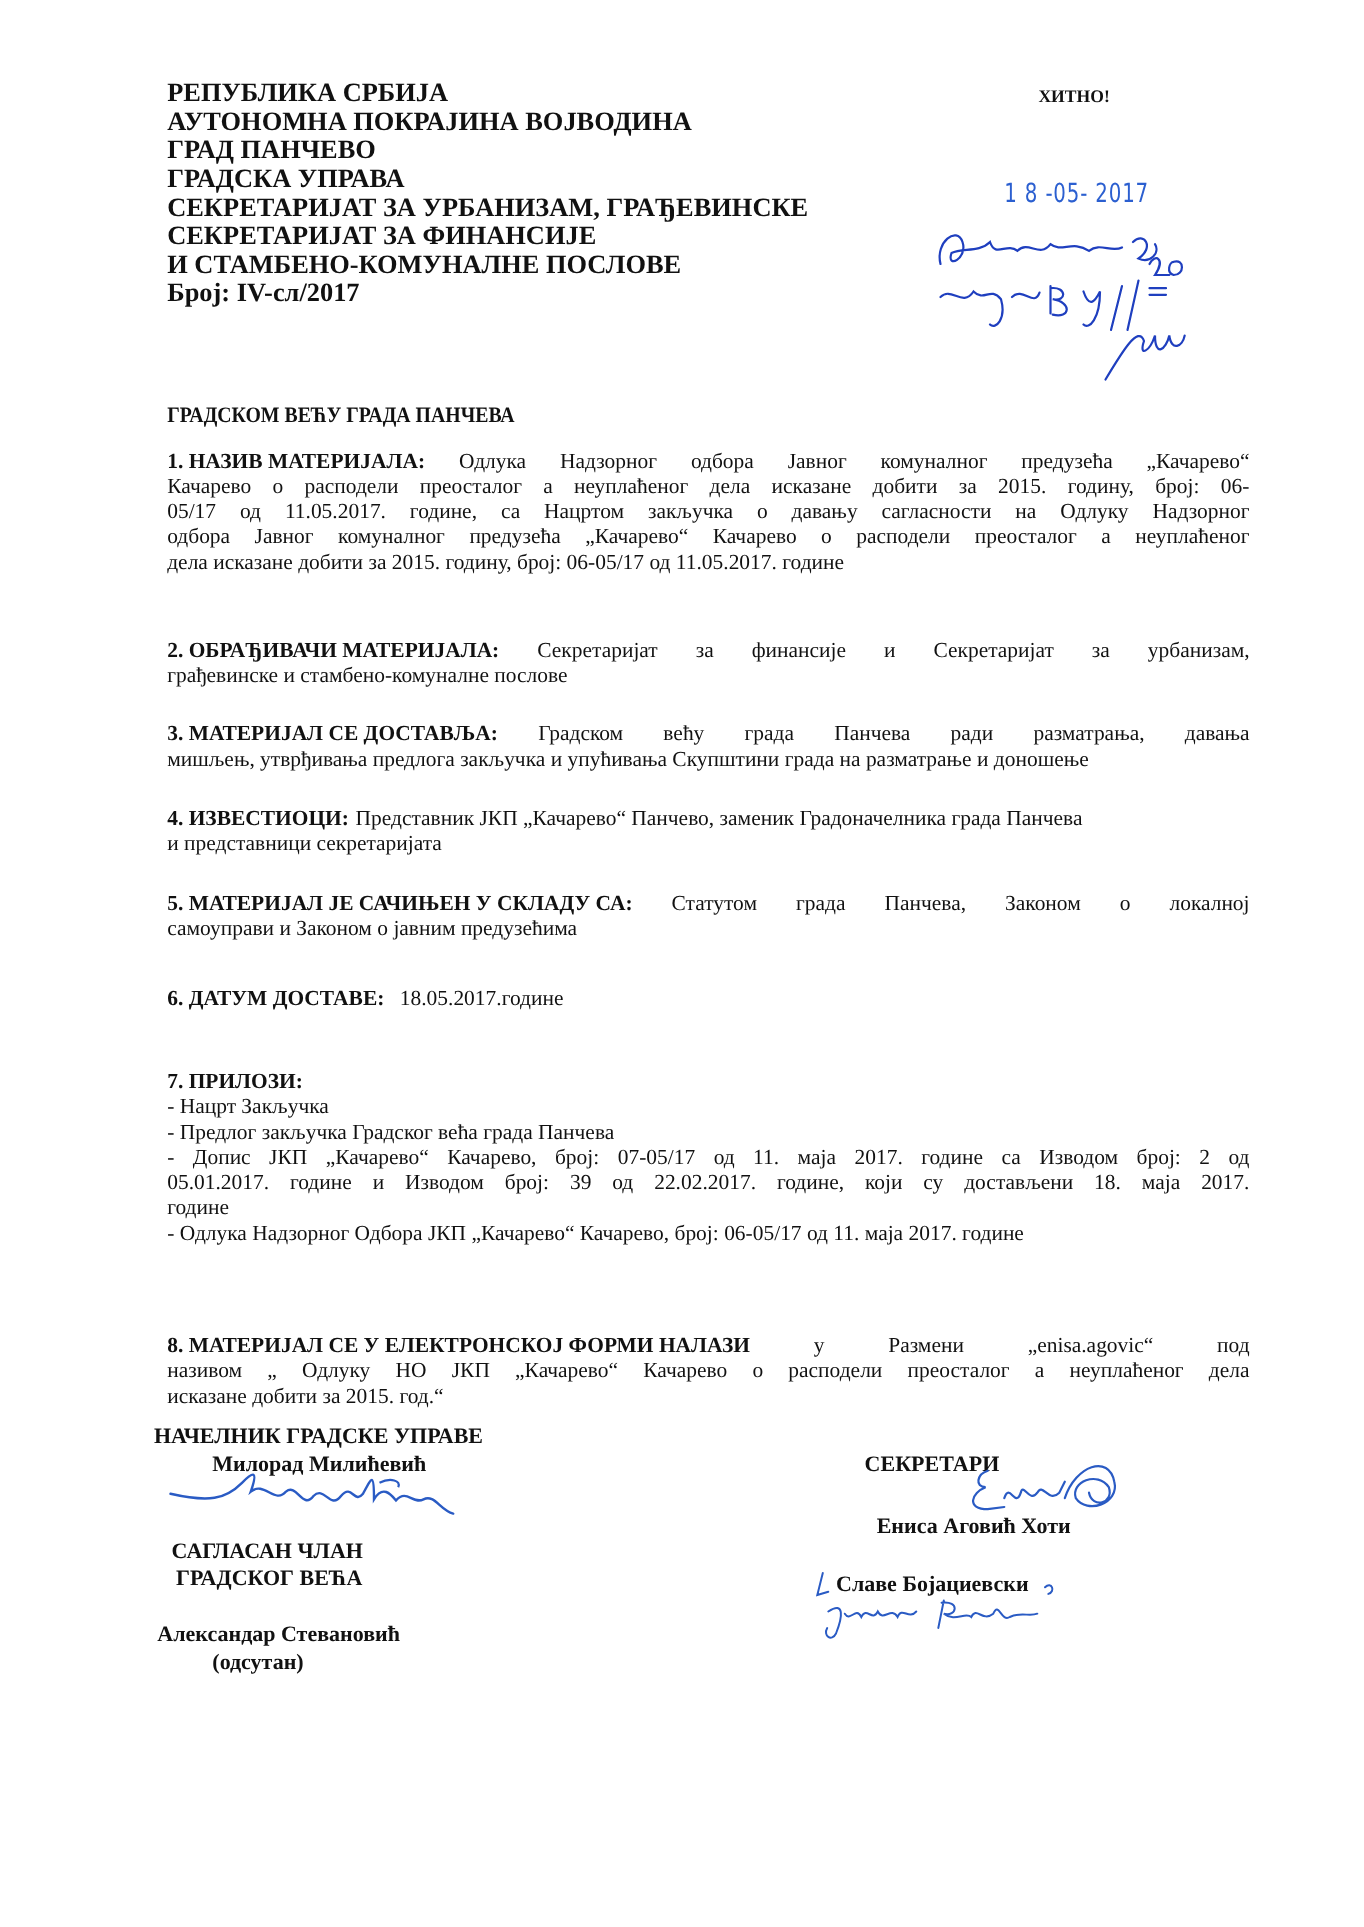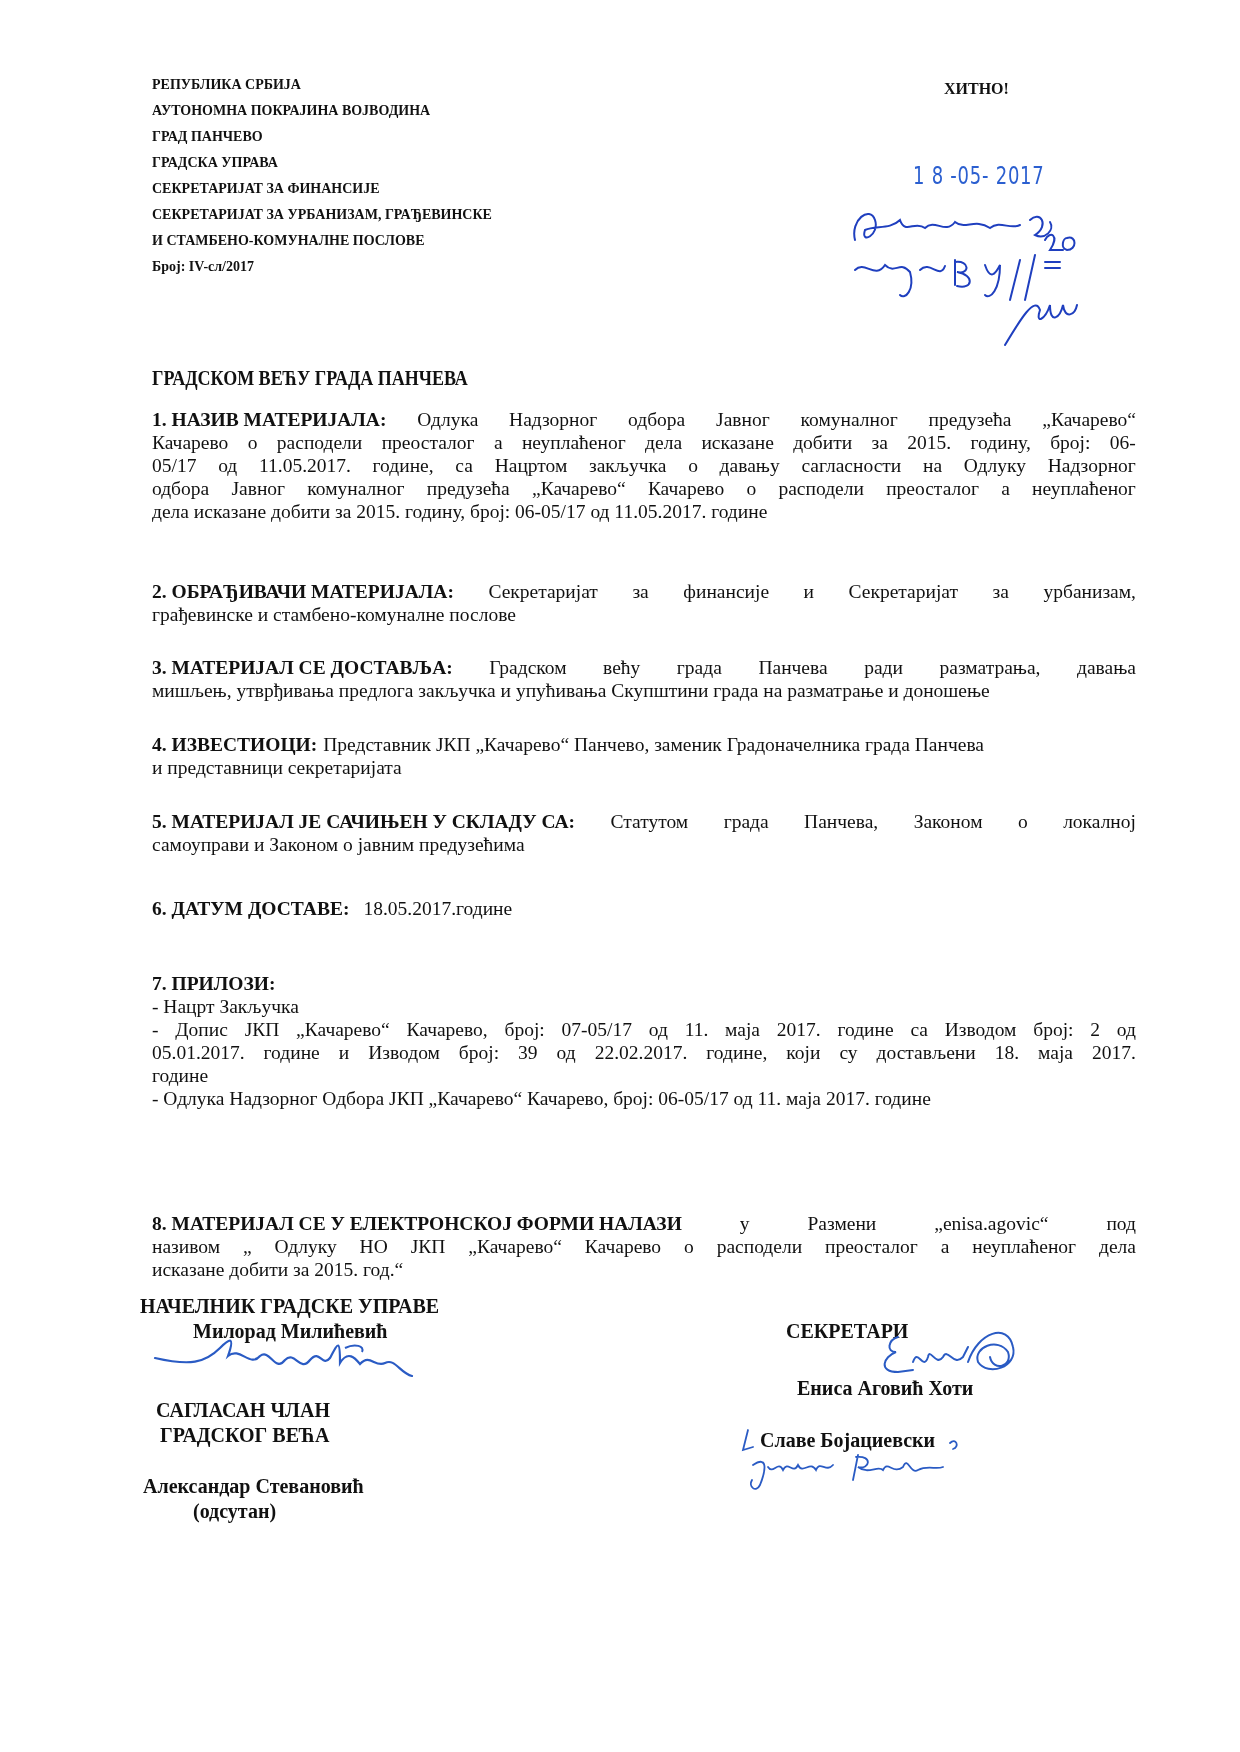--- a/index.html
+++ b/index.html
@@ -1,41 +1,41 @@
 <!DOCTYPE html>
 <html><head>
   <meta charset="utf-8">
   <style>
     html, body { margin: 0; padding: 0; background: #ffffff; }
     body { width: 1240px; height: 1752px; position: relative; overflow: hidden;
            font-family: "Liberation Serif", serif; color: #111111; }
     .abs { position: absolute; }
-    .hdr { left: 152px; top: 72px; font-weight: bold; font-size: 14px; line-height: 26px; }
+    .hdr { left: 152px; top: 72px; font-weight: bold; font-size: 24px; line-height: 26px; }
     .hdr div { white-space: nowrap; }
     .urgent { left: 944px; top: 80px; font-weight: bold; font-size: 16px; }
     .stamp { left: 913px; top: 162px; font-family: "DejaVu Sans", sans-serif; color: #2b5fd0;
              font-size: 24px; letter-spacing: 1px; transform: scaleX(0.75); transform-origin: left top; }
     .hand { color: #1f3fbf; }
     .addressee { left: 152px; top: 367px; font-weight: bold; font-size: 20px; transform: scaleX(0.9); transform-origin: left top; white-space: nowrap; }
     .sec { position: absolute; left: 152px; width: 984px; font-size: 19.5px; line-height: 23px; }
     .line { white-space: nowrap; display: flex; justify-content: space-between; gap: 14px; }
     .line.last { justify-content: flex-start; gap: 6px; }
     .b { font-weight: bold; }
     .sig-block { position: absolute; font-weight: bold; font-size: 20px; line-height: 25px; white-space: nowrap; }
   </style>
 </head>
 <body>
 
 <div class="abs hdr">
   <div>РЕПУБЛИКА СРБИЈА</div>
   <div>АУТОНОМНА ПОКРАЈИНА ВОЈВОДИНА</div>
   <div>ГРАД ПАНЧЕВО</div>
   <div>ГРАДСКА УПРАВА</div>
+  <div>СЕКРЕТАРИЈАТ  ЗА УРБАНИЗАМ, ГРАЂЕВИНСКЕ</div>
   <div>СЕКРЕТАРИЈАТ ЗА ФИНАНСИЈЕ</div>
-  <div>СЕКРЕТАРИЈАТ  ЗА УРБАНИЗАМ, ГРАЂЕВИНСКЕ</div>
   <div>И СТАМБЕНО-КОМУНАЛНЕ ПОСЛОВЕ</div>
   <div>Број: IV-сл/2017</div>
 </div>
 
 <div class="abs urgent">ХИТНО!</div>
 <div class="abs stamp">1 8 -05- 2017</div>
 
 <svg class="abs hand" style="left:845px; top:200px;" width="240" height="150">
   <g fill="none" stroke="#1f3fbf" stroke-width="2" stroke-linecap="round">
     <path d="M10 40 C 5 20, 25 5, 30 20 C 35 35, 15 45, 20 30 C 30 25, 45 30, 55 20 C 60 35, 70 20, 80 28 C 90 18, 100 35, 110 22 C 120 30, 130 18, 145 28 C 155 20, 165 30, 175 25"></path>
@@ -164,20 +164,21 @@
 <div class="sec" style="top:897px;">
   <div class="line last">
     <span class="b">6. ДАТУМ ДОСТАВЕ:</span>
     <span style="margin-left:8px">18.05.2017.године</span>
   </div>
 </div>
 
 <div class="sec" style="top:948px;margin-top:24px;">
   <div class="line last b">7. ПРИЛОЗИ:</div>
   <div class="line last">- Нацрт Закључка</div>
+  <div class="line last">- Предлог закључка Градског већа града Панчева</div>
   <div class="line">
       <span>-</span>
       <span>Допис</span>
       <span>ЈКП</span>
       <span>„Качарево“</span>
       <span>Качарево,</span>
       <span>број:</span>
       <span>07-05/17</span>
       <span>од</span>
       <span>11.</span>

